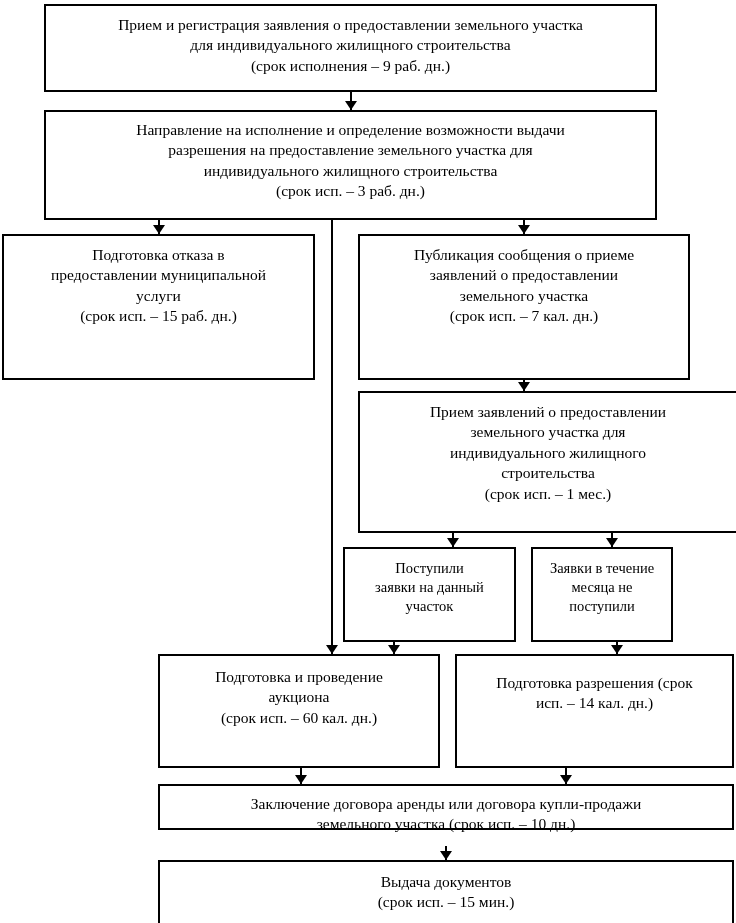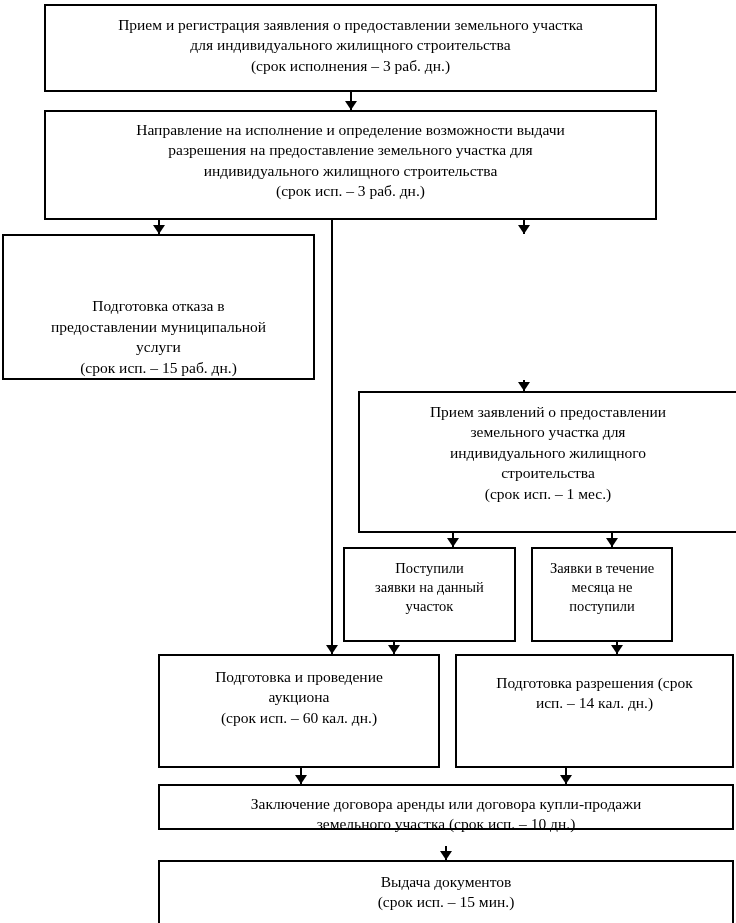--- a/index.html
+++ b/index.html
@@ -74,33 +74,39 @@
     <div class="arrowhead" style="left: 611px; top: 645px;"></div>
     <div class="vline" style="left: 300px; top: 768px; height: 16px;"></div>
     <div class="arrowhead" style="left: 295px; top: 775px;"></div>
     <div class="vline" style="left: 565px; top: 768px; height: 16px;"></div>
     <div class="arrowhead" style="left: 560px; top: 775px;"></div>
     <div class="vline" style="left: 445px; top: 846px; height: 14px;"></div>
     <div class="arrowhead" style="left: 440px; top: 851px;"></div>
     <div class="node" style="left: 44px; top: 4px; width: 613px; height: 88px; padding-top: 9px; padding-left: 4px; padding-right: 4px; font-size: 15.5px;">
       <span class="txt">Прием и регистрация заявления о предоставлении земельного участка
 для индивидуального жилищного строительства
-(срок исполнения – 3 раб. дн.)</span>
+(срок исполнения – 9 раб. дн.)</span>
     </div>
     <div class="node" style="left: 44px; top: 110px; width: 613px; height: 110px; padding-top: 8px; padding-left: 4px; padding-right: 4px; font-size: 15.5px;">
       <span class="txt">Направление на исполнение и определение возможности выдачи
 разрешения на предоставление земельного участка для
 индивидуального жилищного строительства
 (срок исп. – 3 раб. дн.)</span>
     </div>
-    <div class="node" style="left: 2px; top: 234px; width: 313px; height: 146px; padding-top: 9px; padding-left: 4px; padding-right: 4px; font-size: 15.5px; align-items: flex-end;">
+    <div class="node" style="left: 2px; top: 234px; width: 313px; height: 146px; padding-top: 9px; padding-left: 4px; padding-right: 4px; font-size: 15.5px;">
       <span class="txt">Подготовка отказа в
 предоставлении муниципальной
 услуги
 (срок исп. – 15 раб. дн.)</span>
+    </div>
+    <div class="node" style="left: 358px; top: 234px; width: 332px; height: 146px; padding-top: 9px; padding-left: 4px; padding-right: 4px; font-size: 15.5px;">
+      <span class="txt">Публикация сообщения о приеме
+заявлений о предоставлении
+земельного участка
+(срок исп. – 7 кал. дн.)</span>
     </div>
     <div class="node" style="left: 358px; top: 391px; width: 380px; height: 142px; padding-top: 9px; padding-left: 4px; padding-right: 4px; font-size: 15.5px;">
       <span class="txt">Прием заявлений о предоставлении
 земельного участка для
 индивидуального жилищного
 строительства
 (срок исп. – 1 мес.)</span>
     </div>
     <div class="node" style="left: 343px; top: 547px; width: 173px; height: 95px; padding-top: 10px; padding-left: 4px; padding-right: 4px; font-size: 14.5px;">
       <span class="txt">Поступили

